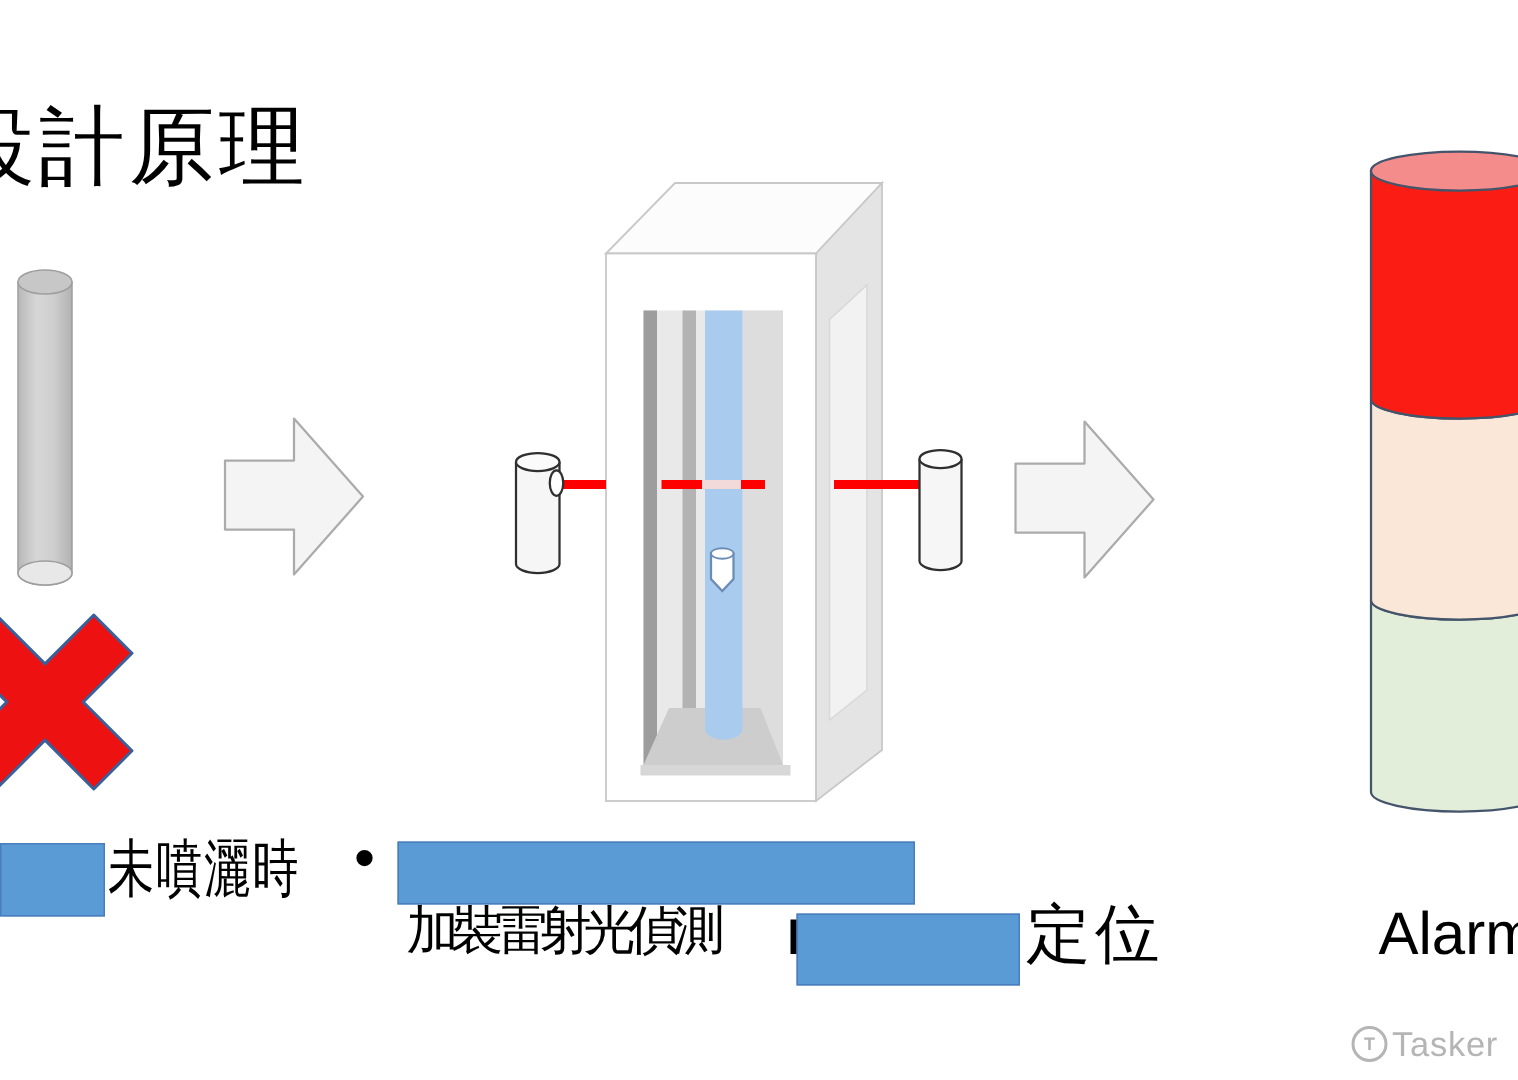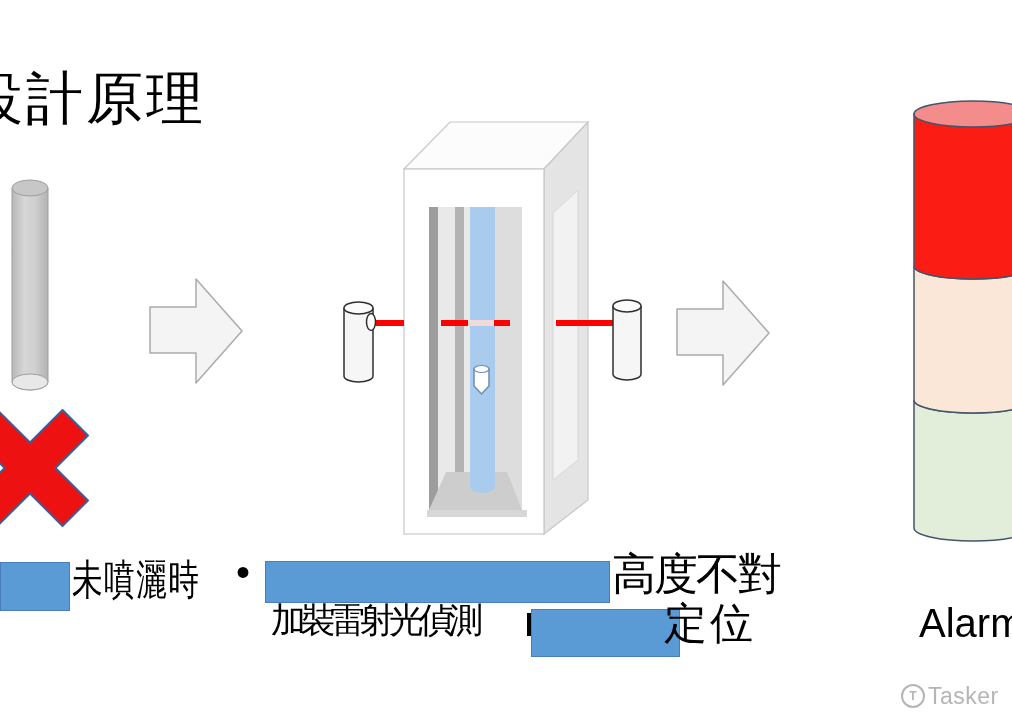--- a/index.html
+++ b/index.html
@@ -102,26 +102,25 @@
     <path d="M1,18 L119,18 L119,170 A59,13 0 0 1 1,170 Z" fill="#fb1d14" stroke="#44546a" stroke-width="1.5"></path>
     <ellipse cx="60" cy="18" rx="59" ry="13" fill="#f58c8c" stroke="#44546a" stroke-width="1.5"></ellipse>
   </svg>
 
   <div class="abs redact" style="left:0;top:562px;width:70px;height:49px;"></div>
   <div class="abs cjk caption" style="left:72px;top:559px;">未噴灑時</div>
 
   <div class="abs bullet-marker" style="left:236px;top:552px;">•</div>
 
   <div class="abs redact" style="left:265px;top:561px;width:345px;height:42px;"></div>
-  <div class="abs cjk l1" style="left:612px;top:553px;">高度不對</div>
 
   <div class="abs cjk l2a" style="left:271px;top:603px;">加裝雷射光偵測</div>
   <div class="abs nub" style="left:527px;top:613px;width:5px;height:23px;"></div>
   <div class="abs redact" style="left:531px;top:609px;width:149px;height:48px;"></div>
-  <div class="abs cjk l2b" style="left:664px;top:602px;">定位</div>
+  <div class="abs cjk l2b" style="left:684px;top:602px;">定位</div>
 
   <div class="abs alarm" style="left:919px;top:603px;">Alarm</div>
 
   <div class="abs watermark" style="left:901px;top:684px;">
     <span class="wm-logo">T</span>
     <span class="wm-text">Tasker</span>
   </div>
 
 </div>
 

